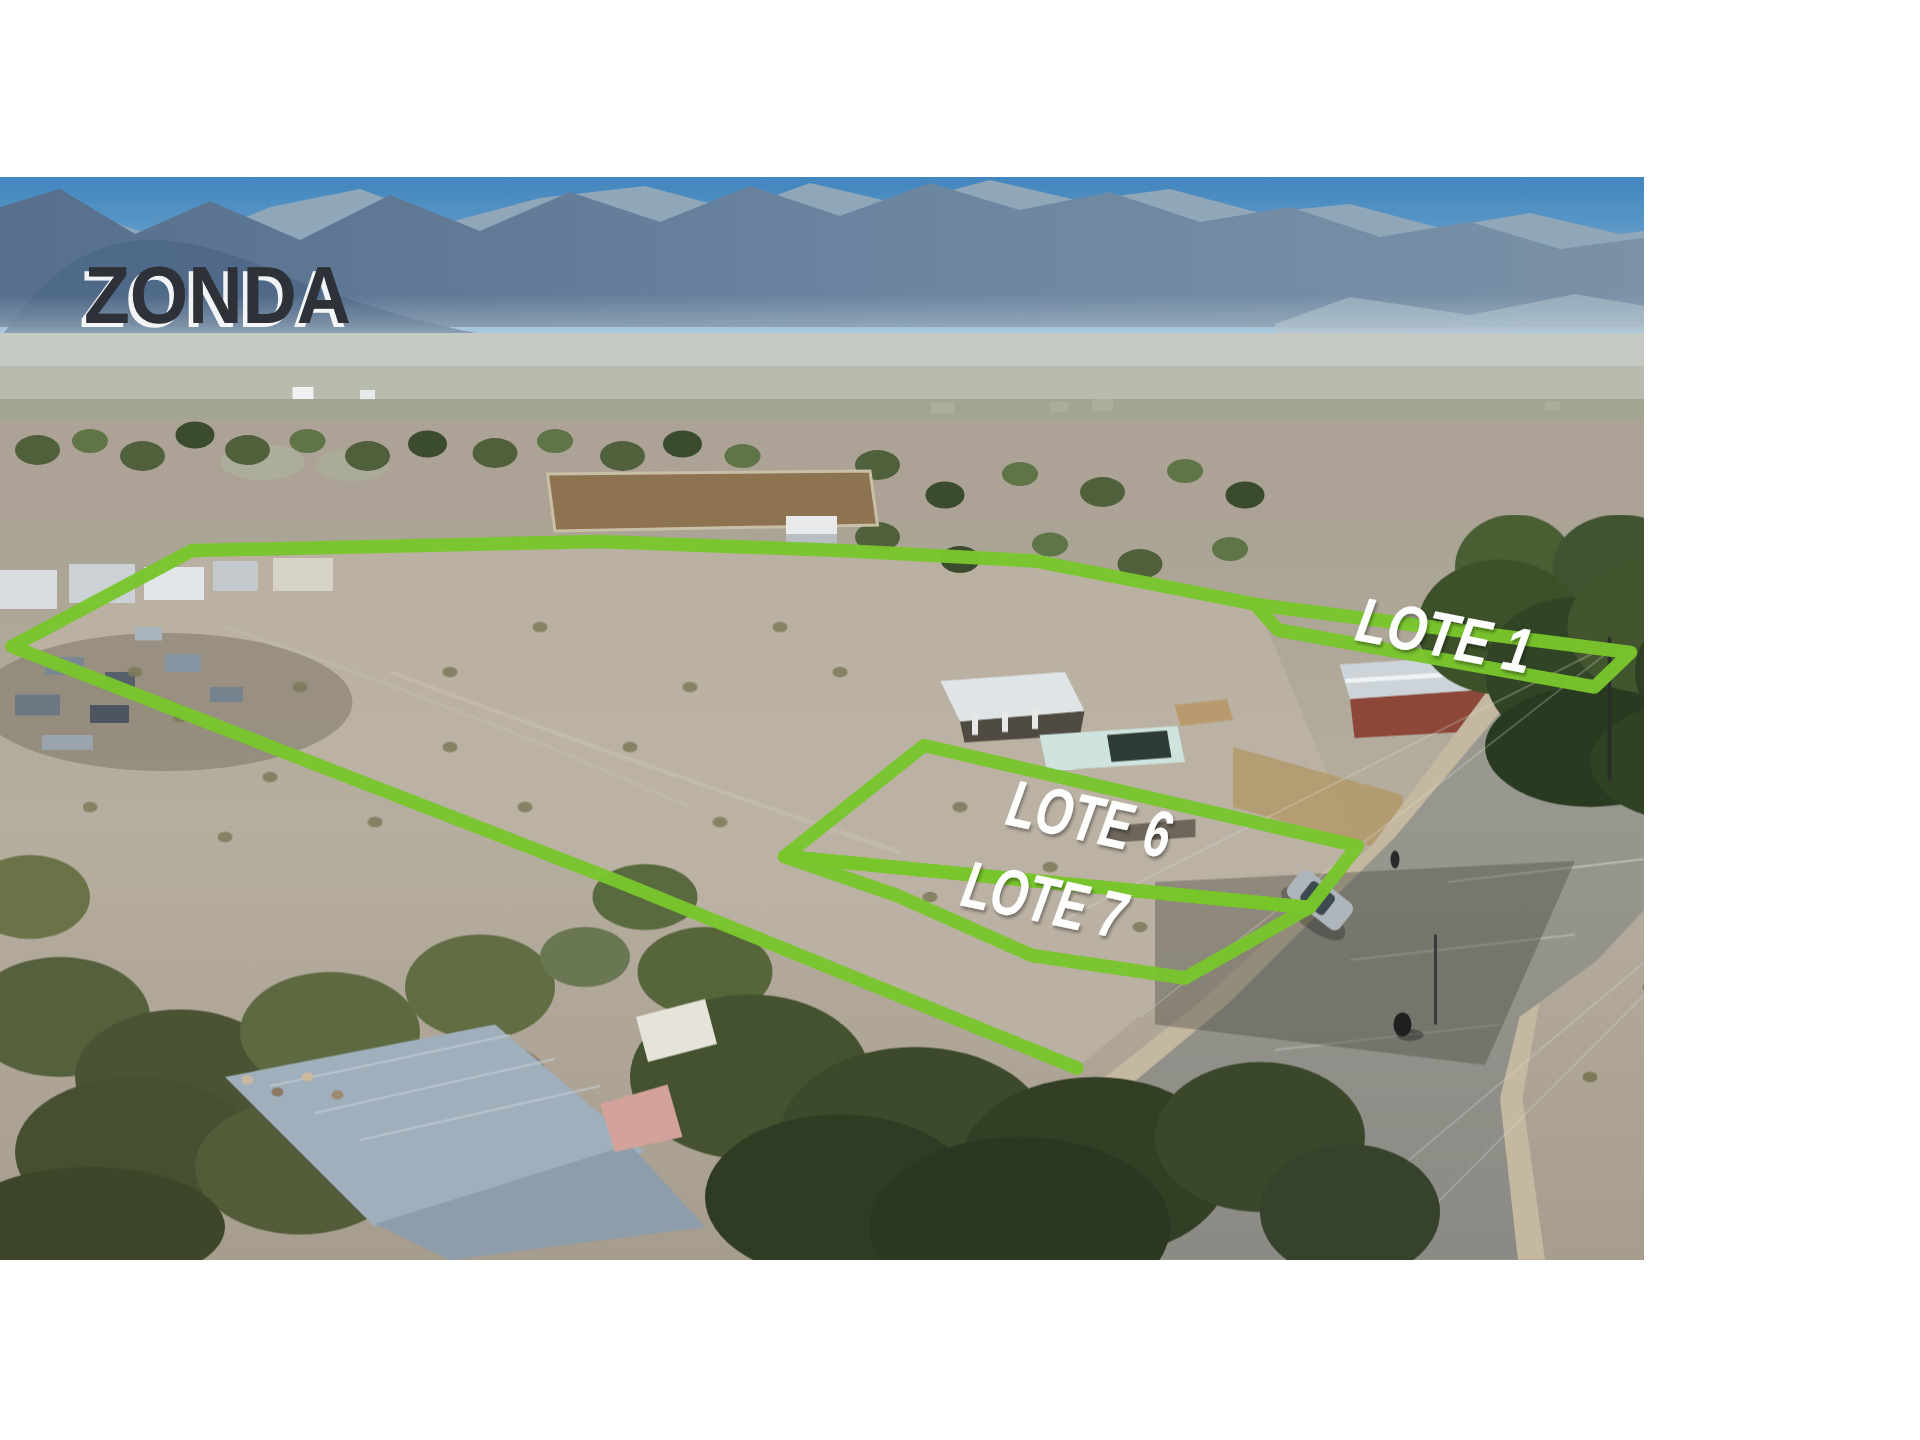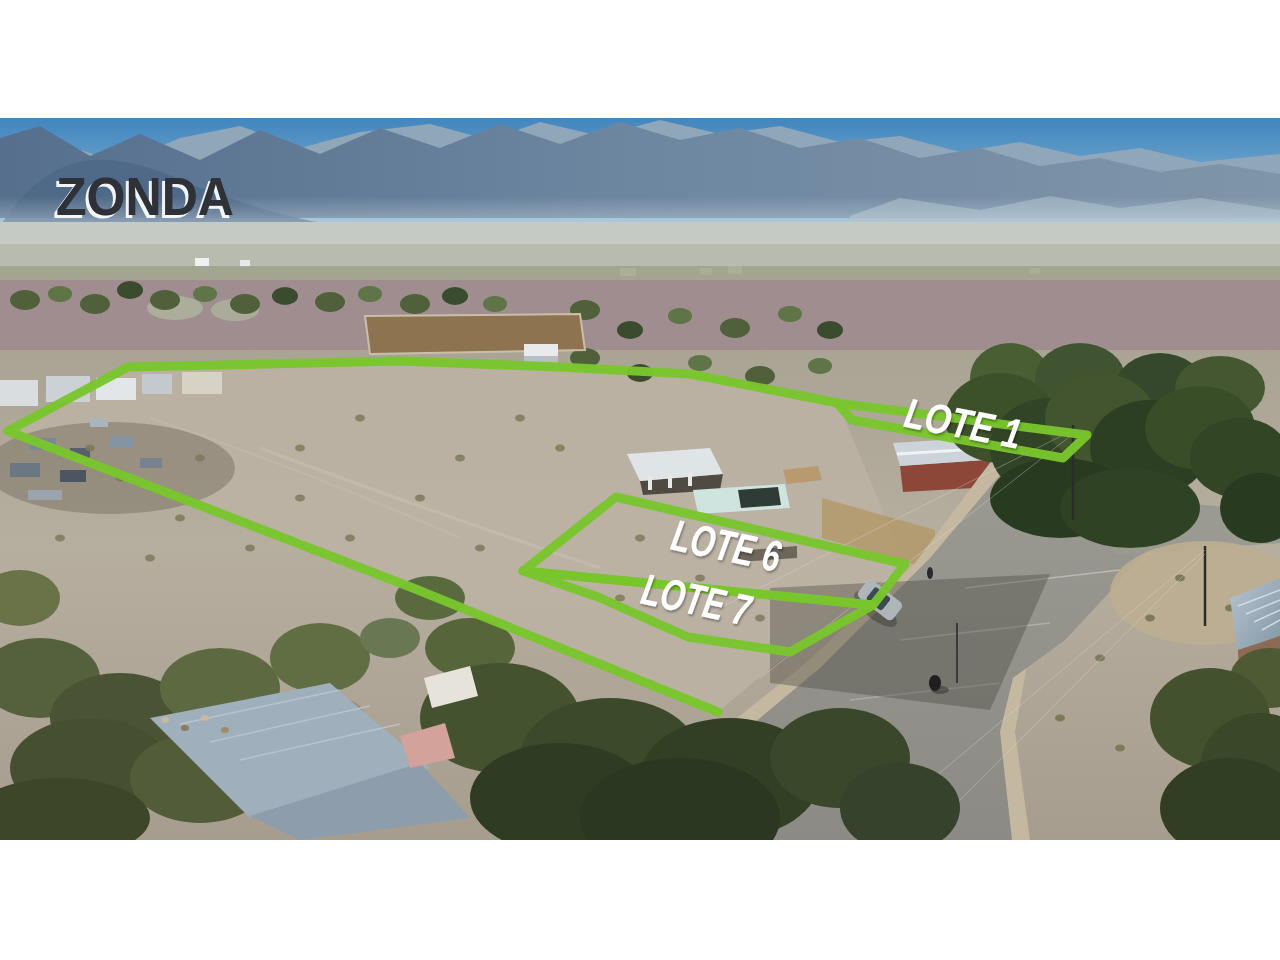--- a/index.html
+++ b/index.html
@@ -1,16 +1,16 @@
 <!DOCTYPE html>
 <html><head>
 <meta charset="utf-8">
 <style>
   html,body{margin:0;padding:0;background:#ffffff;}
-  .canvas{position:relative;width:1280px;height:960px;background:#a21caf;overflow:hidden;
+  .canvas{position:relative;width:1096px;height:960px;background:#f9a8d4;overflow:hidden;
           font-family:"Liberation Sans",sans-serif;}
   .letterbox{position:absolute;left:0;width:1280px;background:#ffffff;}
   .photo-wrap{position:absolute;left:0;top:118px;width:1280px;height:722px;}
   .photo-wrap svg{position:absolute;left:0;top:0;width:1280px;height:722px;}
   #scene{filter:blur(0.45px) saturate(0.97);}
   .lot-label{font-family:"Liberation Sans",sans-serif;font-weight:bold;font-style:italic;fill:#ffffff;}
   .wm-dark{font-family:"Liberation Sans",sans-serif;font-weight:bold;fill:#2e3237;}
   .wm-light{font-family:"Liberation Sans",sans-serif;font-weight:bold;fill:#ffffff;opacity:.92;}
   .green-line{fill:none;stroke:#79c62d;stroke-width:9;stroke-linejoin:round;stroke-linecap:round;opacity:.96;}
   .green-shape{fill:none;stroke:#79c62d;stroke-width:9;stroke-linejoin:round;opacity:.96;}

